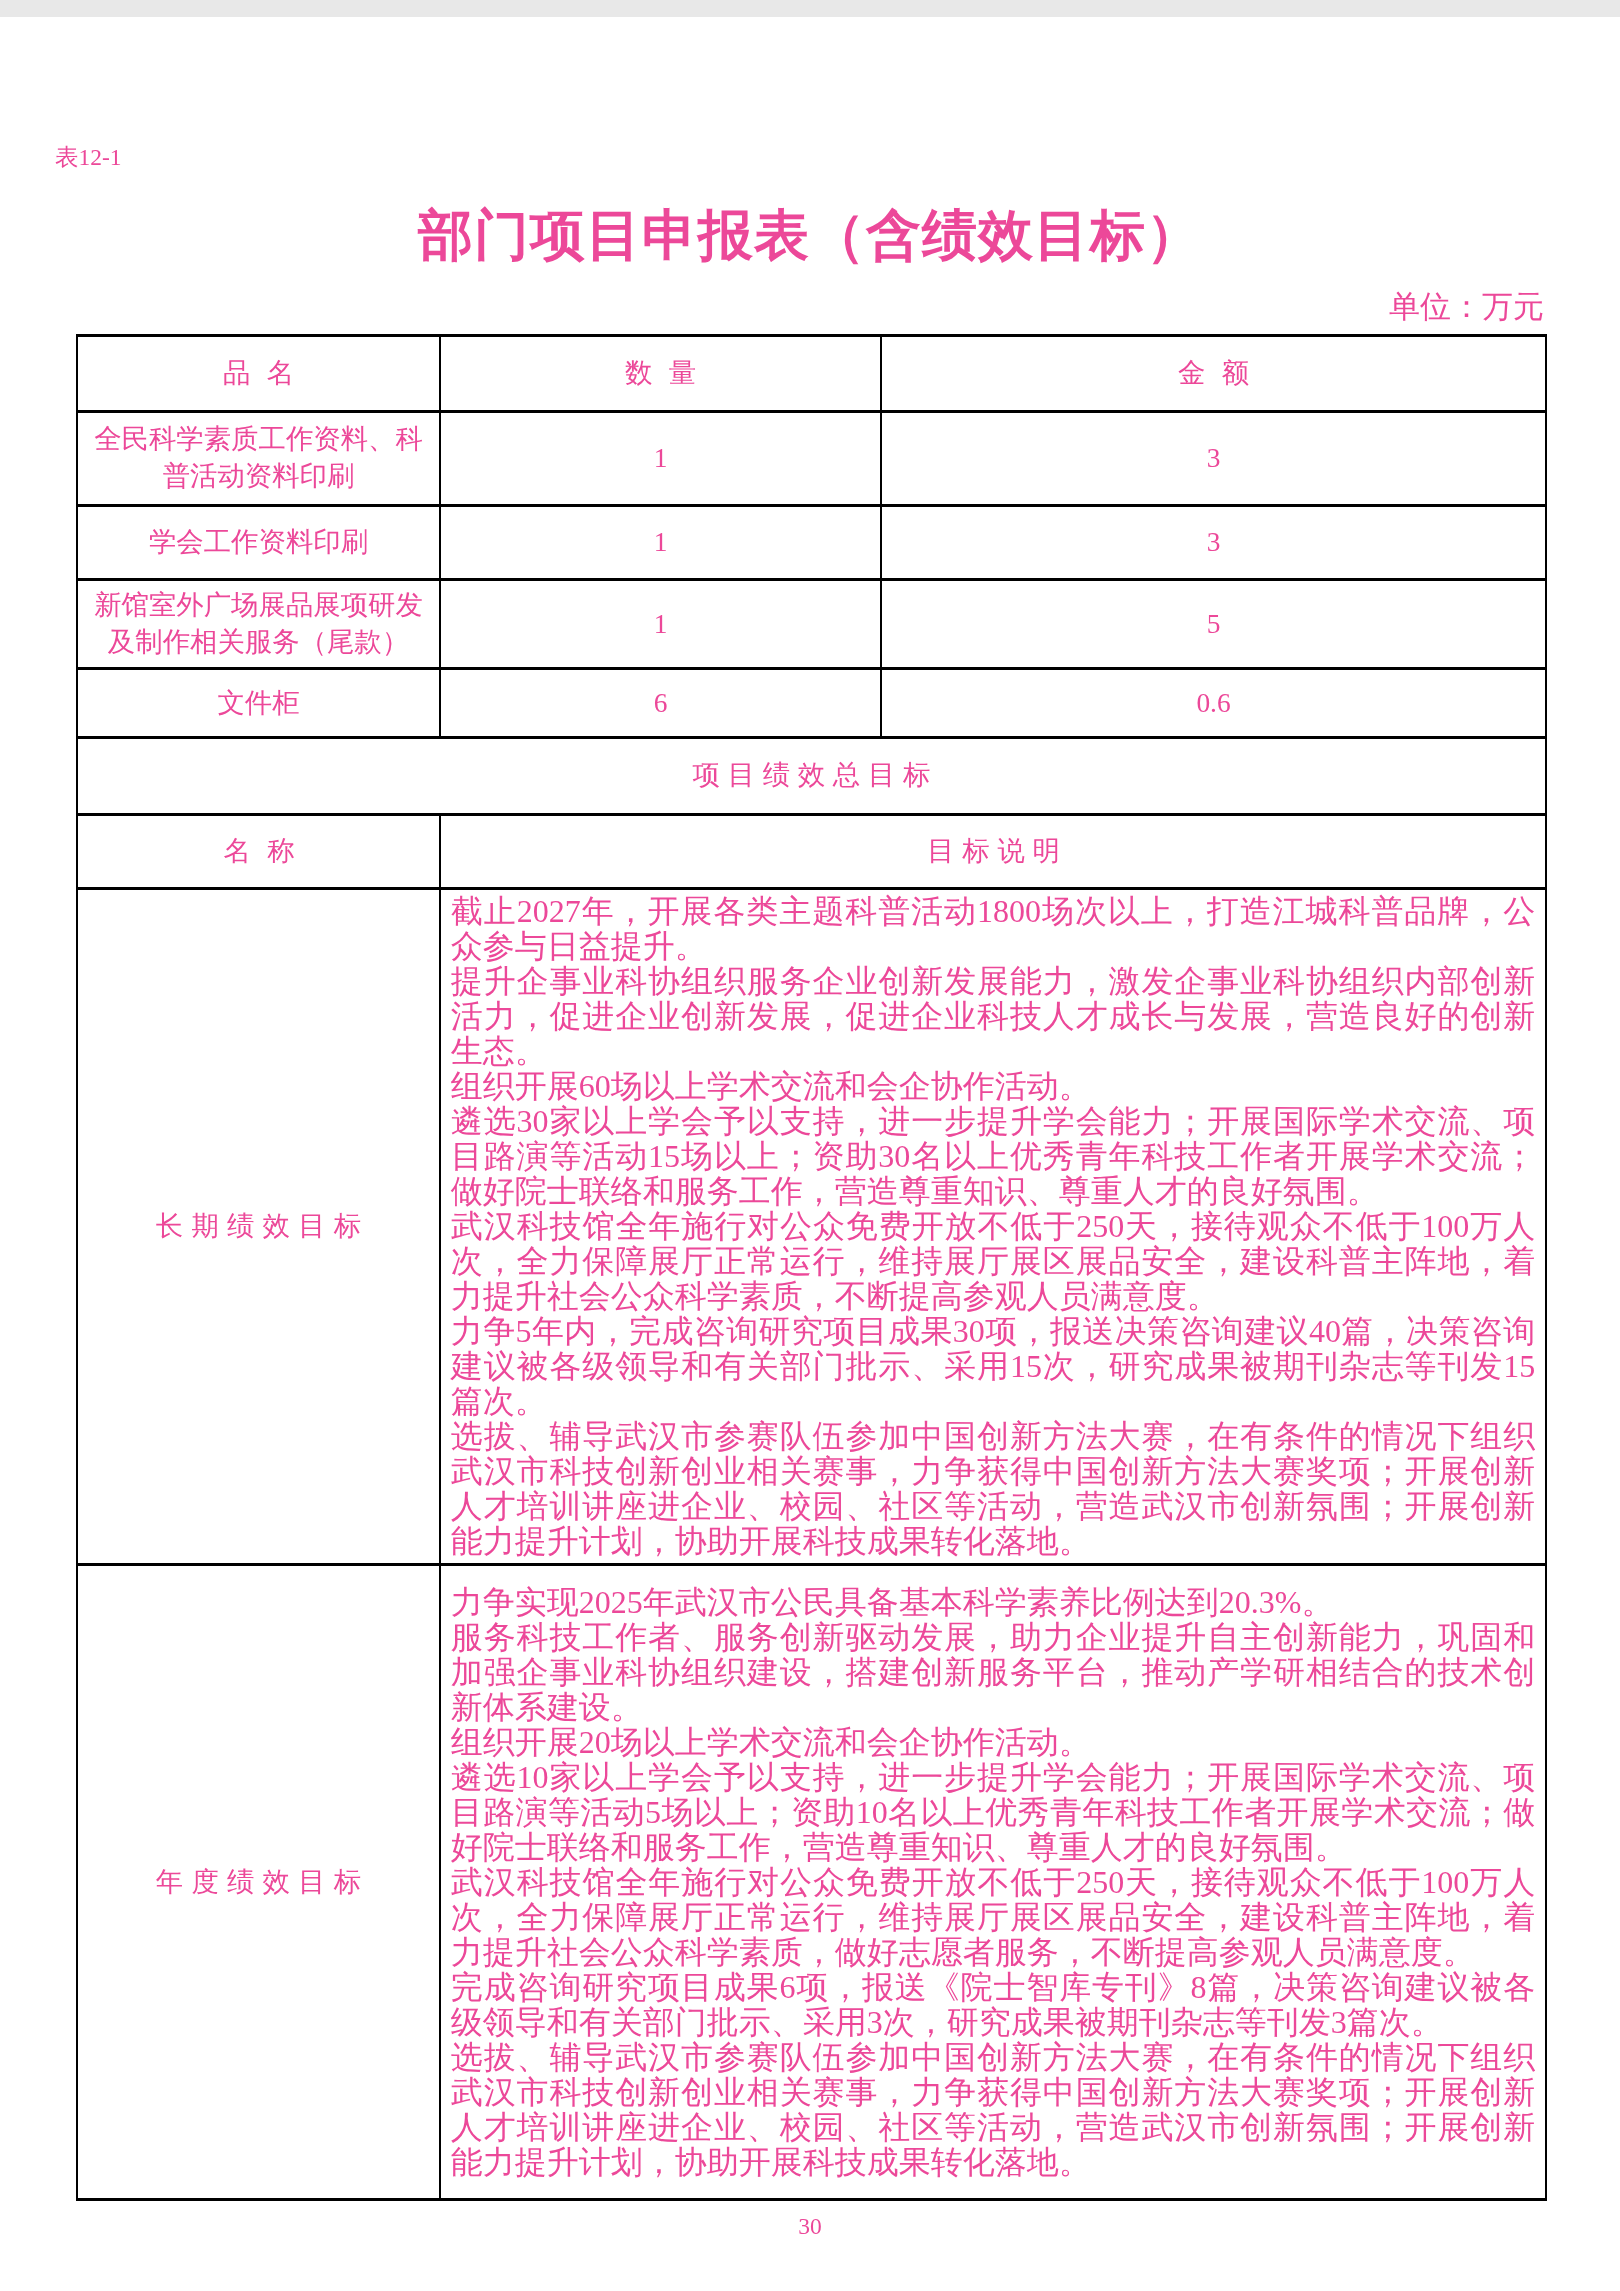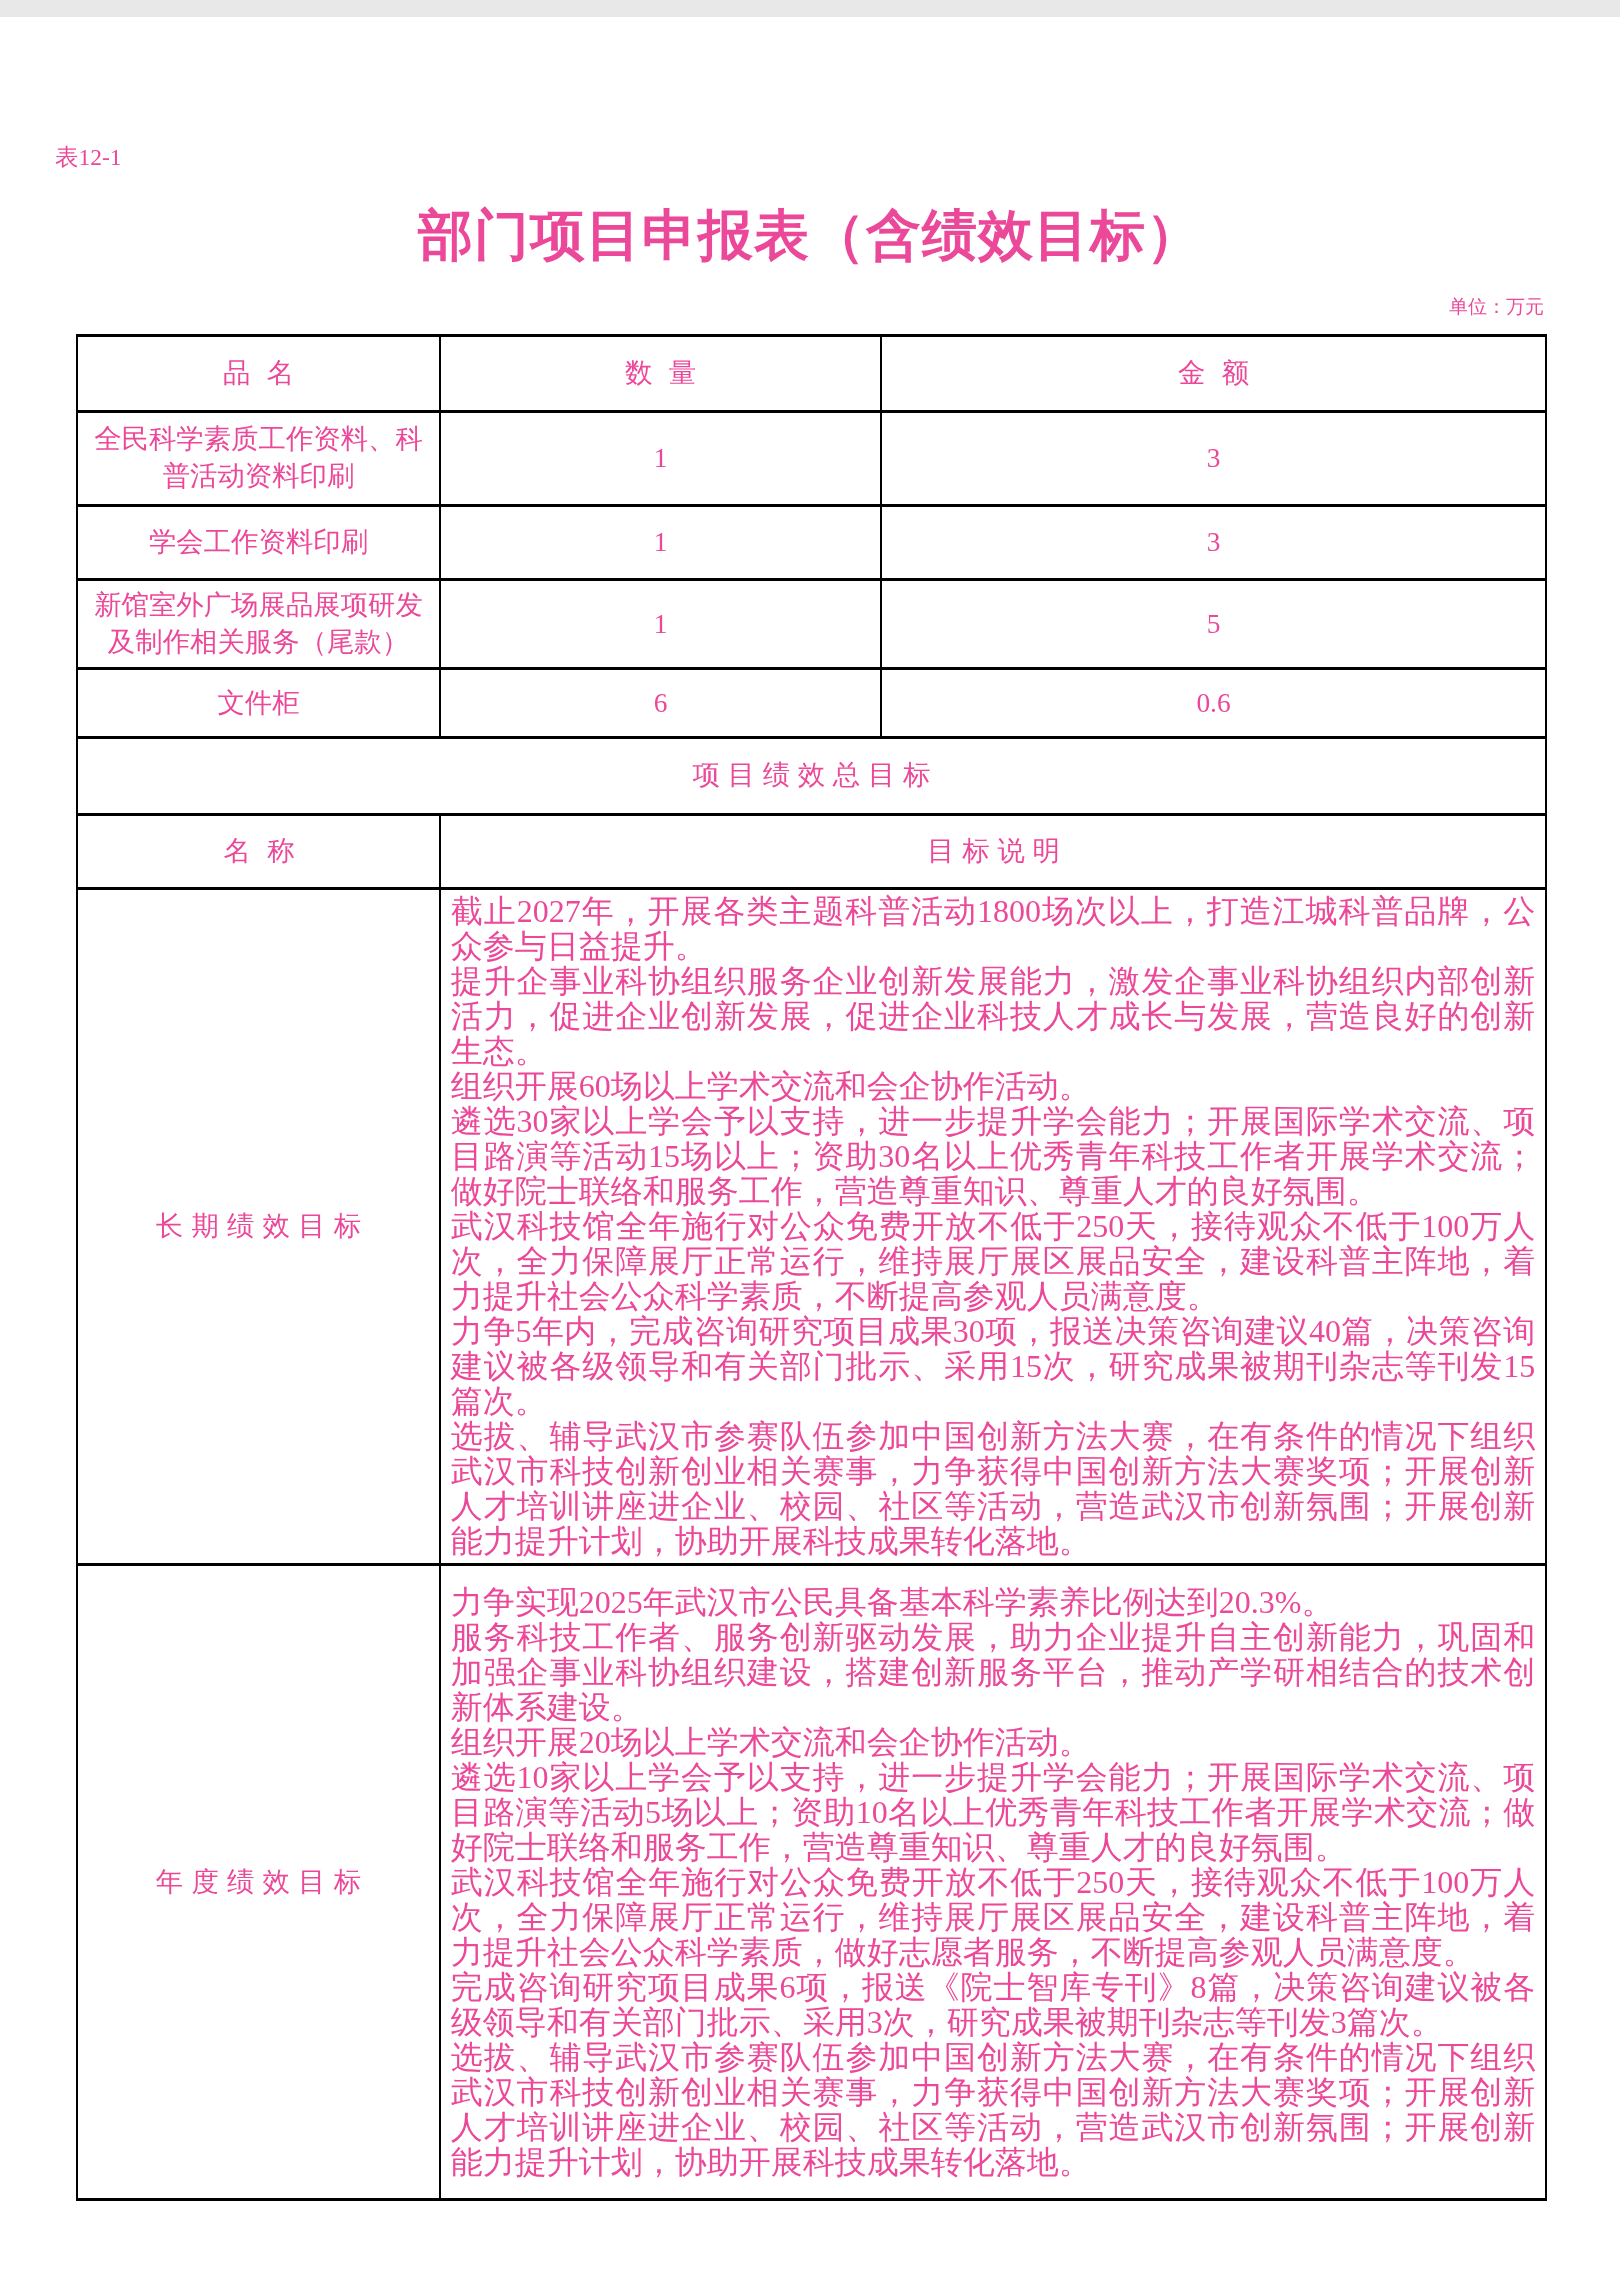--- a/index.html
+++ b/index.html
@@ -29,21 +29,21 @@
     font-family: "Liberation Sans", "DejaVu Sans", sans-serif;
     font-weight: bold;
     font-size: 55px;
     line-height: 65px;
     letter-spacing: 1px;
   }
   .unit-note {
     position: absolute;
     right: 76px;
     top: 276px;
-    font-size: 19px;
+    font-size: 31px;
     line-height: 27.4px;
   }
   table.main-table {
     position: absolute;
     left: 76px;
     top: 317px;
     width: 1468px;
     border-collapse: collapse;
     table-layout: fixed;
   }
@@ -177,15 +177,16 @@
         <p>组织开展20场以上学术交流和会企协作活动。</p>
         <p>遴选10家以上学会予以支持，进一步提升学会能力；开展国际学术交流、项目路演等活动5场以上；资助10名以上优秀青年科技工作者开展学术交流；做好院士联络和服务工作，营造尊重知识、尊重人才的良好氛围。</p>
         <p>武汉科技馆全年施行对公众免费开放不低于250天，接待观众不低于100万人次，全力保障展厅正常运行，维持展厅展区展品安全，建设科普主阵地，着力提升社会公众科学素质，做好志愿者服务，不断提高参观人员满意度。</p>
         <p>完成咨询研究项目成果6项，报送《院士智库专刊》8篇，决策咨询建议被各级领导和有关部门批示、采用3次，研究成果被期刊杂志等刊发3篇次。</p>
         <p>选拔、辅导武汉市参赛队伍参加中国创新方法大赛，在有条件的情况下组织武汉市科技创新创业相关赛事，力争获得中国创新方法大赛奖项；开展创新人才培训讲座进企业、校园、社区等活动，营造武汉市创新氛围；开展创新能力提升计划，协助开展科技成果转化落地。</p>
       </td>
     </tr>
   </tbody>
     </table>
 
+  <div class="page-number">30</div>
 
 </div>
 
 
 </body></html>

